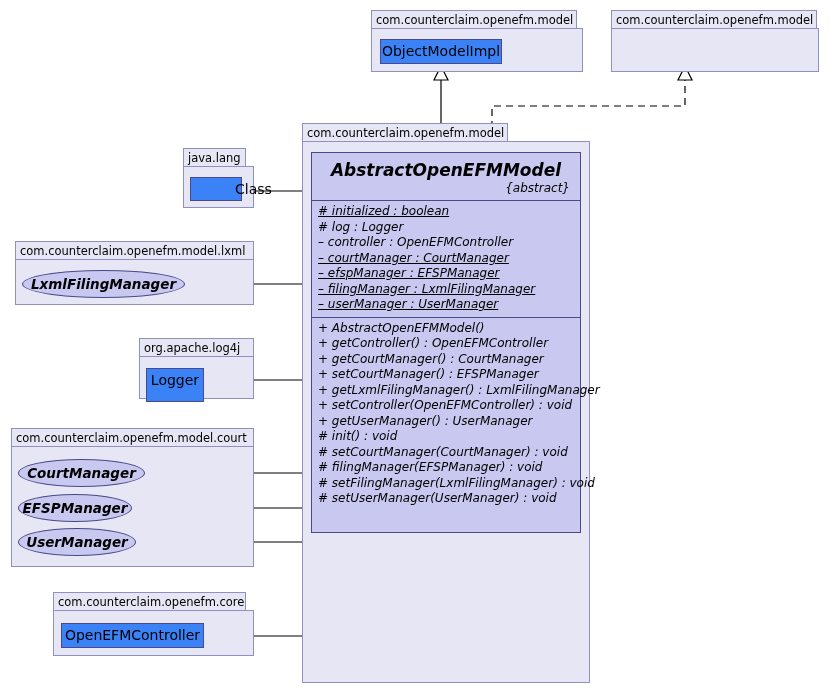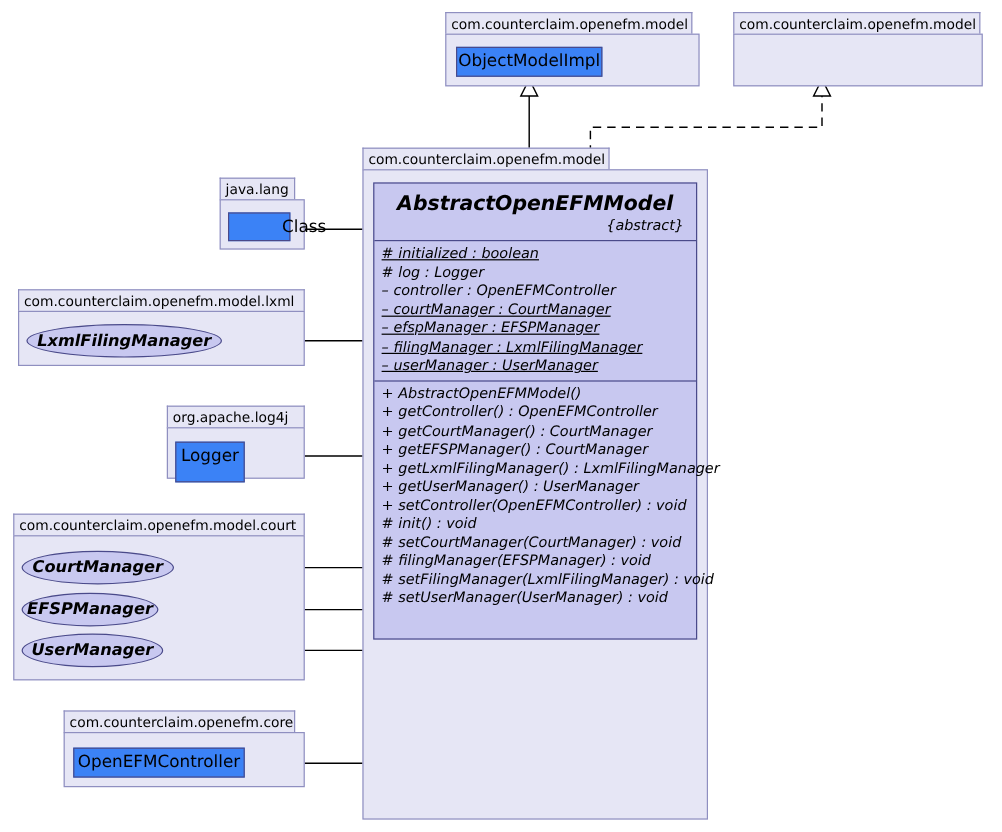--- a/index.html
+++ b/index.html
@@ -165,24 +165,24 @@
       <div class="member u">– courtManager : CourtManager</div>
       <div class="member u">– efspManager : EFSPManager</div>
       <div class="member u">– filingManager : LxmlFilingManager</div>
       <div class="member u">– userManager : UserManager</div>
     </div>
     <div class="sep"></div>
     <div class="members">
       <div class="member">+ AbstractOpenEFMModel()</div>
       <div class="member">+ getController() : OpenEFMController</div>
       <div class="member">+ getCourtManager() : CourtManager</div>
-      <div class="member">+ getEFSPManager() : CourtManager</div>
+      <div class="member">+ setCourtManager() : EFSPManager</div>
       <div class="member">+ getLxmlFilingManager() : LxmlFilingManager</div>
+      <div class="member">+ setController(OpenEFMController) : void</div>
       <div class="member">+ getUserManager() : UserManager</div>
-      <div class="member">+ setController(OpenEFMController) : void</div>
       <div class="member"># init() : void</div>
       <div class="member"># setCourtManager(CourtManager) : void</div>
       <div class="member"># filingManager(EFSPManager) : void</div>
       <div class="member"># setFilingManager(LxmlFilingManager) : void</div>
       <div class="member"># setUserManager(UserManager) : void</div>
     </div>
   </div>
 
   <div class="pkg-label" style="left:183px; top:148px; width:63px; height:19px;">java.lang</div>
   <div class="pkg" style="left:183px; top:166px; width:71px; height:42px;"></div>

